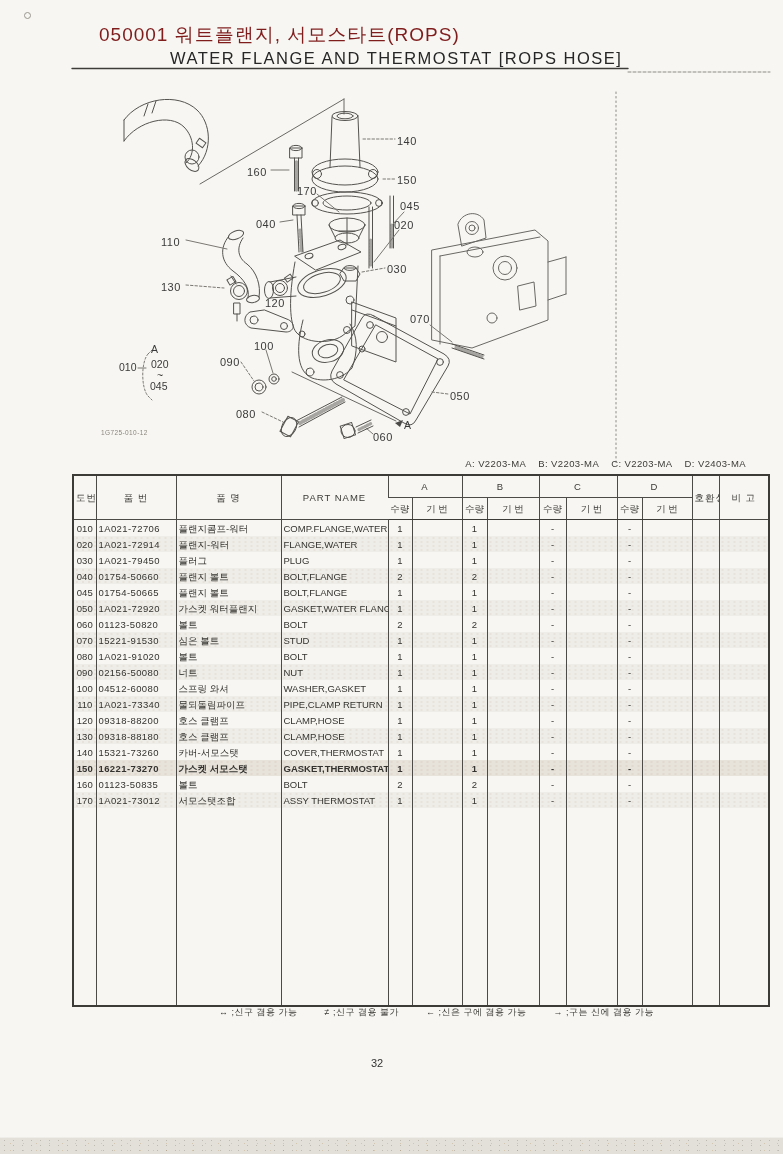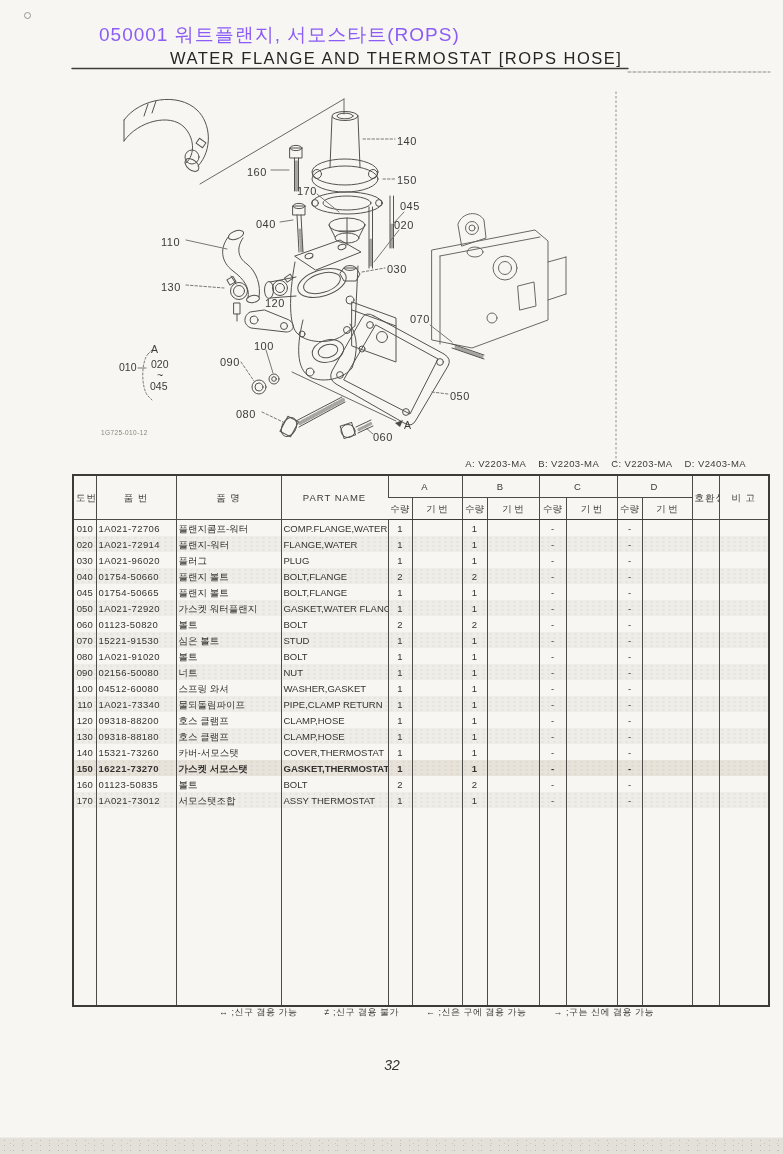--- a/index.html
+++ b/index.html
@@ -4,21 +4,21 @@
 <style>
   html,body{margin:0;padding:0;}
   body{
     width:783px;height:1154px;position:relative;overflow:hidden;
     background:#f7f6f2;
     font-family:"Liberation Sans","DejaVu Sans",sans-serif;
     color:#2e2d2b;
   }
   .abs{position:absolute;}
   
-  .title-kr{left:99px;top:22px;font-size:19px;letter-spacing:1px;color:#8b5cf6;}
+  .title-kr{left:99px;top:22px;font-size:19px;letter-spacing:1px;color:#7f1d1d;}
   .title-en{left:170px;top:49px;font-size:16.5px;letter-spacing:1.5px;color:#262626;}
   
   .diagram{left:0;top:0;width:783px;height:470px;}
   .diagram svg{position:absolute;left:0;top:0;}
   .callout{position:absolute;font-size:11px;letter-spacing:0.5px;color:#3a3a3a;white-space:nowrap;}
   .group-label span{position:absolute;font-size:10.5px;color:#3a3a3a;white-space:nowrap;}
   .fig-code{left:101px;top:429px;font-size:6.5px;letter-spacing:0.4px;color:#8a857c;}
   
   .models-line{top:458px;right:37px;display:flex;gap:12px;font-size:9.5px;letter-spacing:0.4px;color:#3c3b38;}
   
@@ -41,21 +41,21 @@
   .t-body tr:nth-child(even) td{
     background-color:rgba(222,216,204,0.30);
     background-image:radial-gradient(rgba(150,132,105,0.20) 0.8px,transparent 1px);
     background-size:6px 4px;
   }
   .t-body tr.emph td{font-weight:bold;background-color:rgba(210,202,188,0.45);}
   tr.filler td{height:197px;background:none !important;}
   
   .legend{top:1006px;left:0;width:783px;display:flex;justify-content:center;gap:27px;
           font-size:9px;letter-spacing:0.5px;color:#3c3b38;margin-left:45px;}
-  .page-number{top:1057px;left:352px;width:80px;text-align:center;font-size:14px;color:#333;font-style:italic;}
+  .page-number{top:1057px;left:337px;width:80px;text-align:center;font-size:11px;color:#333;}
   .scan-band{left:0;top:1137px;width:783px;height:17px;
     background-color:#e3e0da;
     background-image:
       radial-gradient(rgba(120,115,105,0.35) 0.8px,transparent 1px),
       radial-gradient(rgba(170,130,60,0.28) 0.8px,transparent 1px);
     background-size:9px 5px,13px 7px;background-position:0 0,4px 2px;
     border-top:1px solid #efede8;}
   .artifact-dot{left:24px;top:12px;width:5px;height:5px;border:1px solid #9a968e;border-radius:50%;}
 </style>
 </head>
@@ -397,21 +397,21 @@
         <td></td>
         <td class="col-qty">-</td>
         <td></td>
         <td class="col-qty">-</td>
         <td></td>
         <td></td>
         <td></td>
       </tr>
       <tr>
         <td class="col-ref">030</td>
-        <td class="col-pn">1A021-96020</td>
+        <td class="col-pn">1A021-79450</td>
         <td>플러그</td>
         <td>PLUG</td>
         <td class="col-qty">1</td>
         <td></td>
         <td class="col-qty">1</td>
         <td></td>
         <td class="col-qty">-</td>
         <td></td>
         <td class="col-qty">-</td>
         <td></td>

